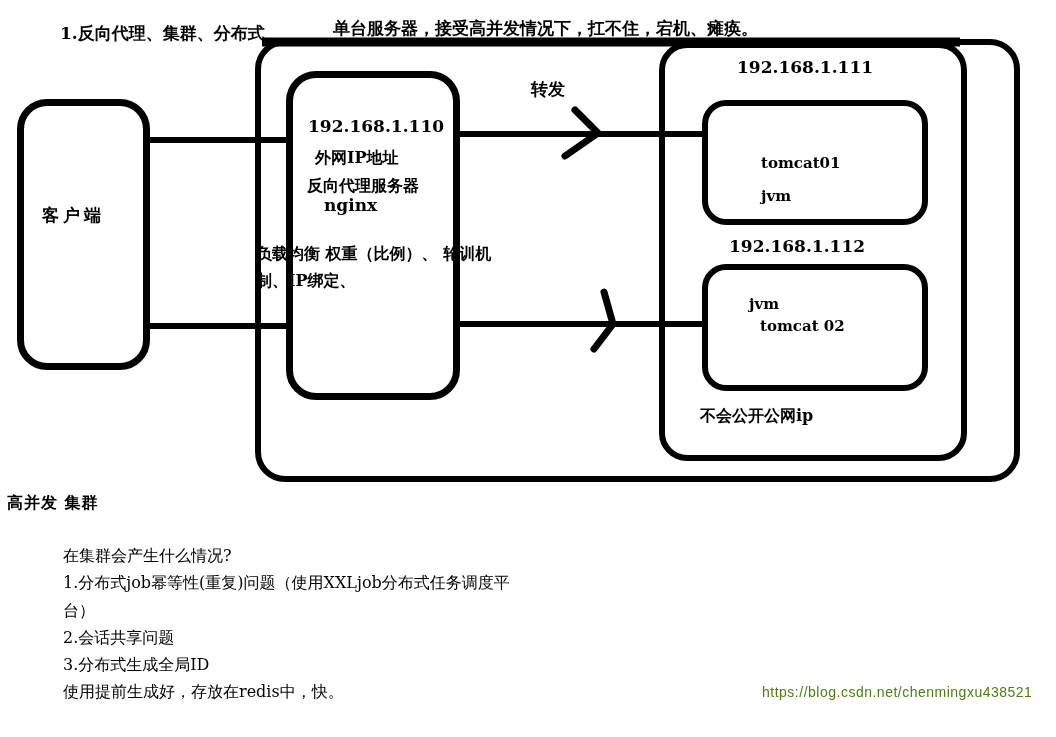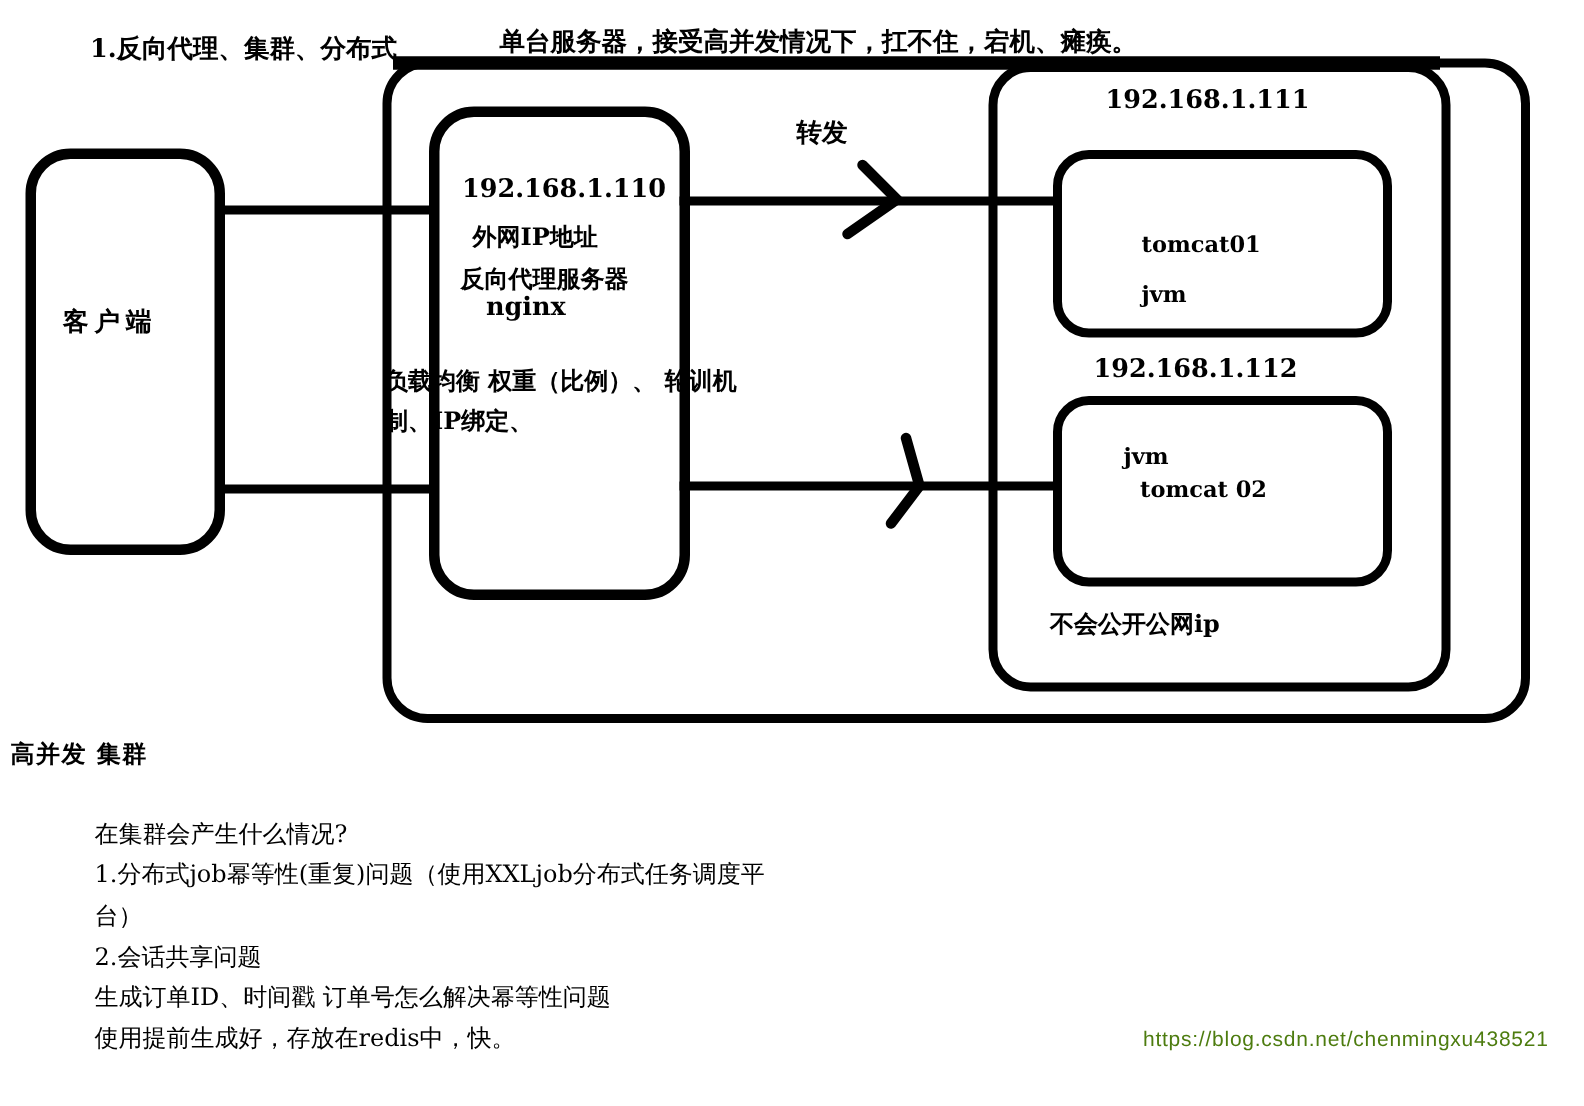--- a/index.html
+++ b/index.html
@@ -93,17 +93,17 @@
 <div class="txt t15 server2-app">tomcat 02</div>
 
 <div class="txt t16 private-note">不会公开公网ip</div>
 <div class="txt t16 cluster-label">高并发 集群</div>
 
 <div class="notes">
   <div>在集群会产生什么情况?</div>
   <div>1.分布式job幂等性(重复)问题（使用XXLjob分布式任务调度平</div>
   <div>台）</div>
   <div>2.会话共享问题</div>
-  <div>生成订单ID、时间戳 订单号怎么解决幂等性问题</div>
+  <div>3.分布式生成全局ID</div>
   <div>使用提前生成好，存放在redis中，快。</div>
 </div>
 
 <div class="watermark">https://blog.csdn.net/chenmingxu438521</div>
 
 </body></html>

